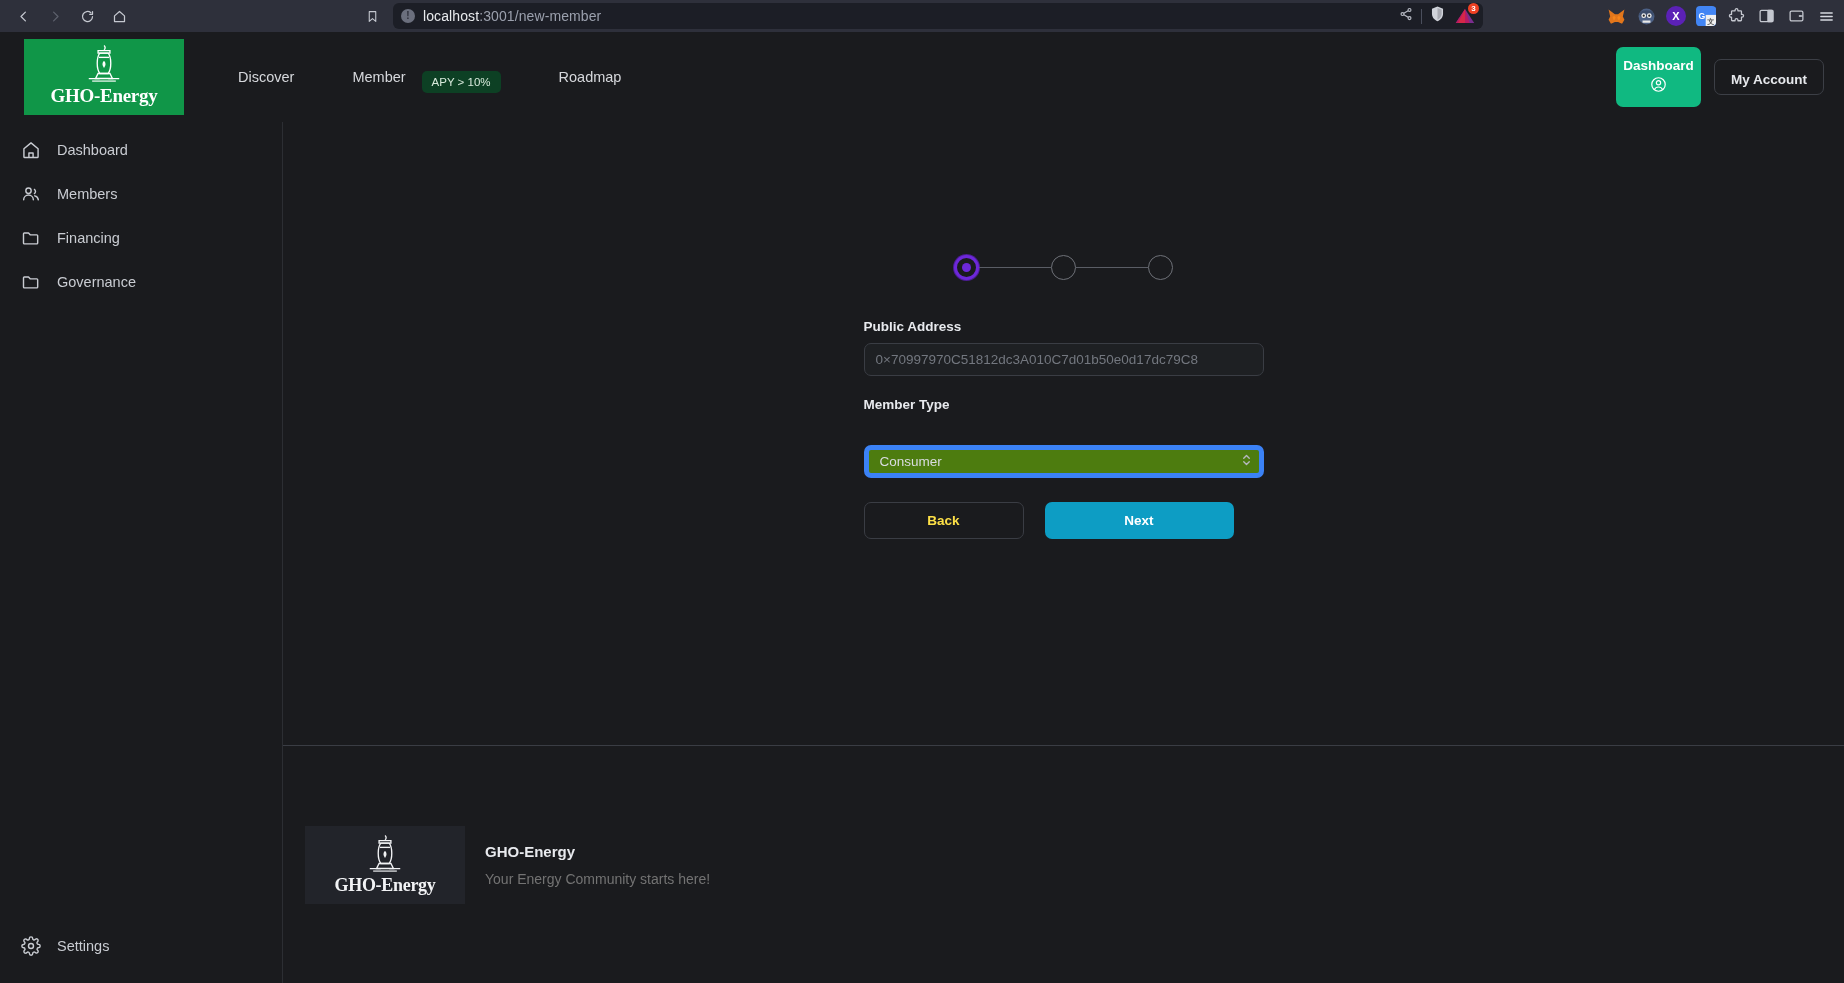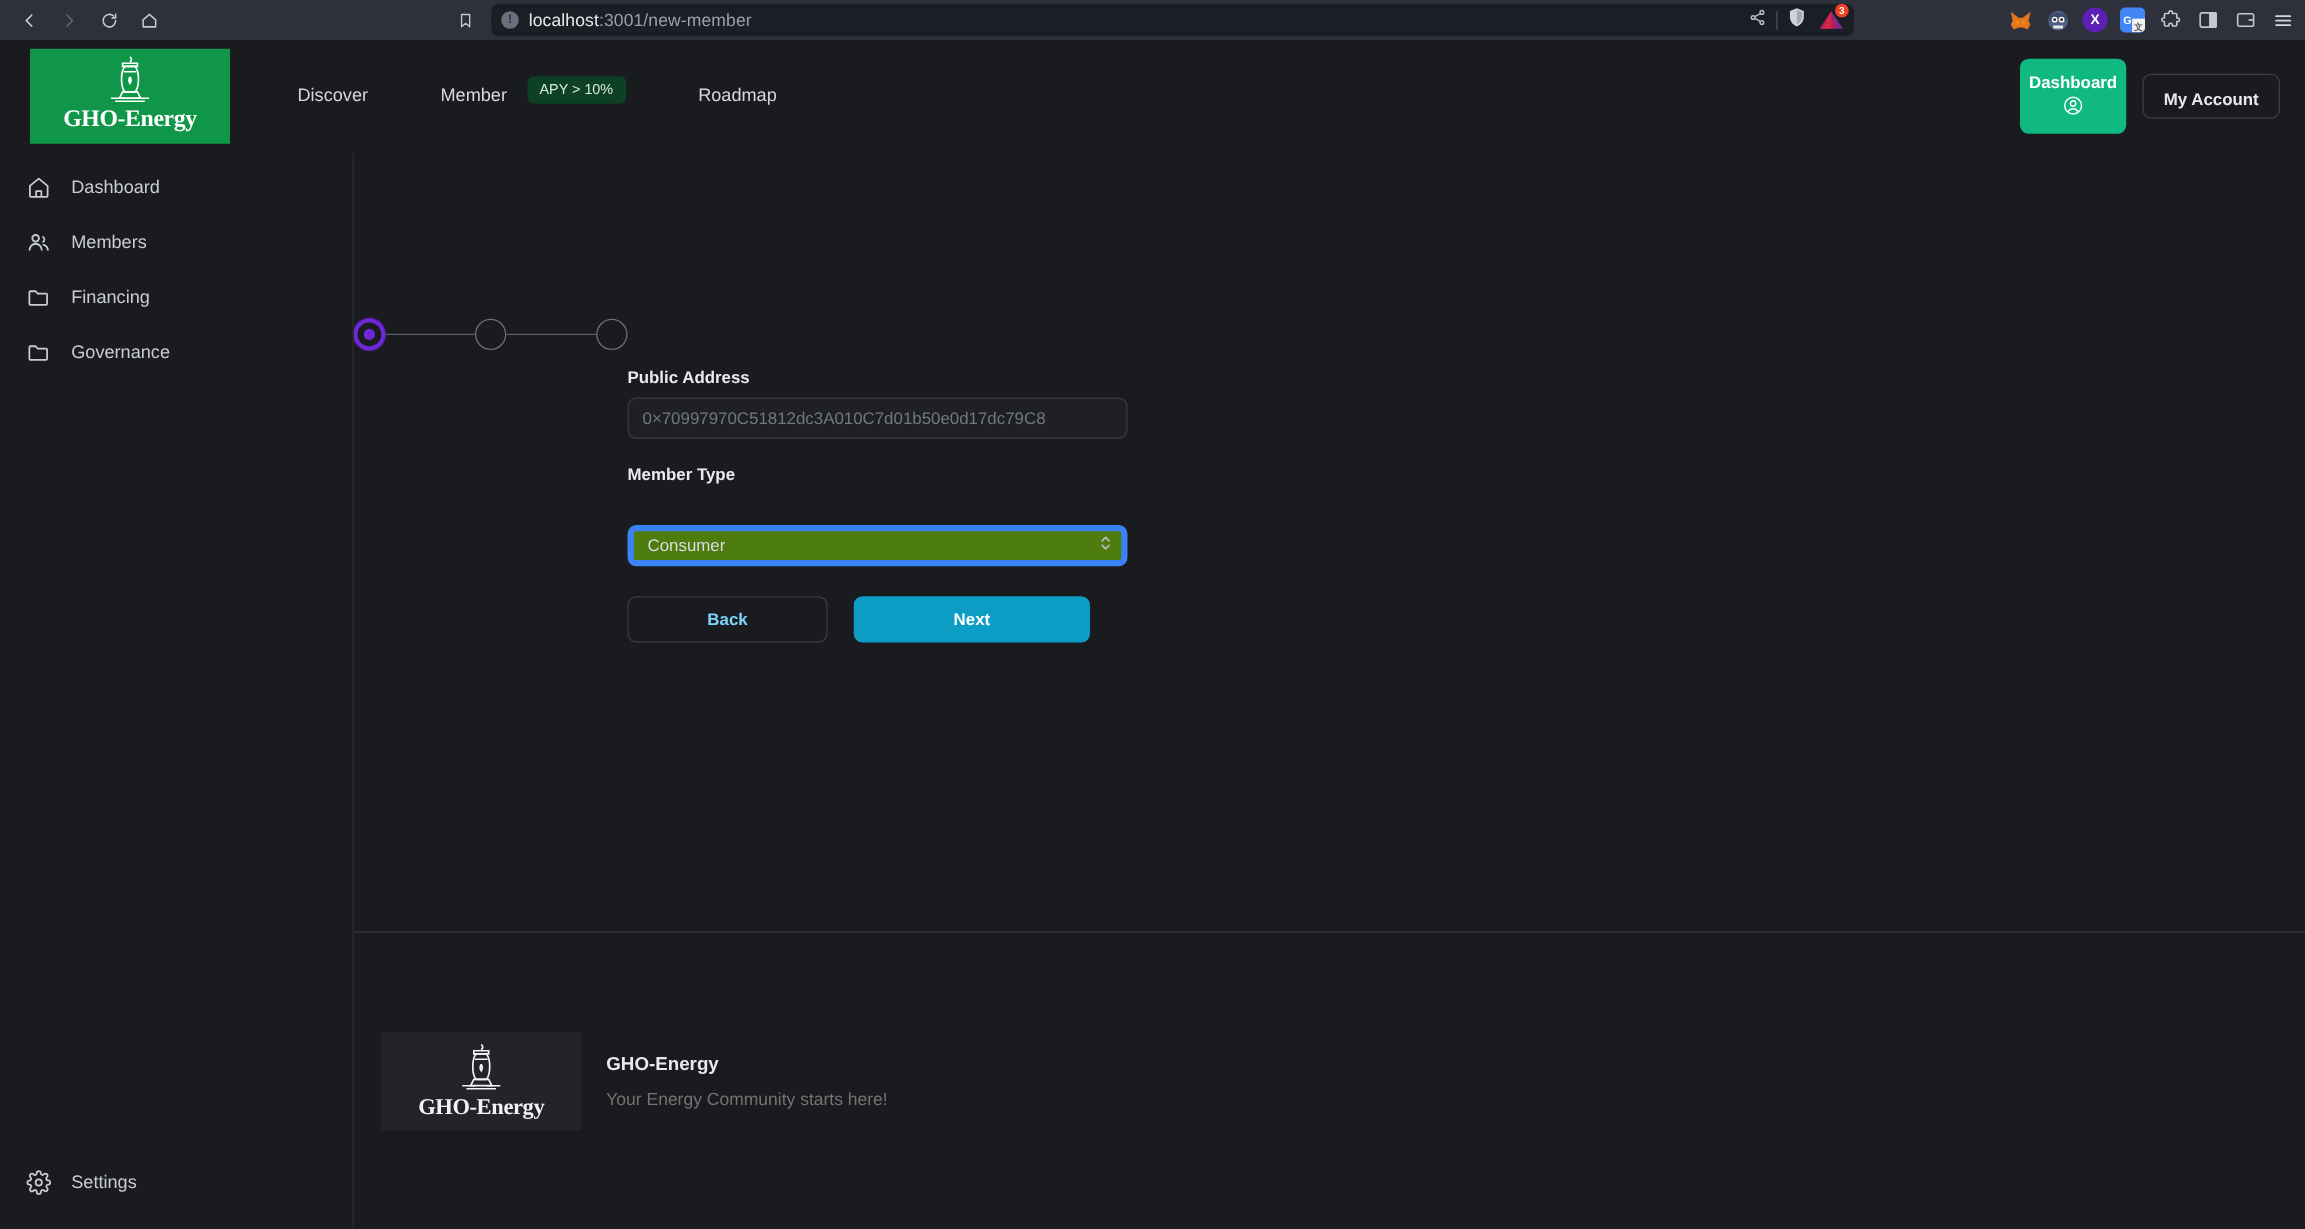--- a/index.html
+++ b/index.html
@@ -93,21 +93,21 @@
     padding-top: 4px;
     flex: none;
   }
   .logo-lantern { width: 34px; height: 44px; }
   .logo-word {
     font-family: "Liberation Serif", serif;
     font-weight: bold; font-size: 19px; color: #ffffff;
     letter-spacing: -0.3px; margin-top: -2px;
   }
 
-  .top-nav { display: flex; align-items: flex-start; margin-left: 54px; gap: 0; }
+  .top-nav { display: flex; align-items: flex-end; margin-left: 54px; gap: 0; }
   .top-nav a {
     color: #d6d8dc; font-size: 14.5px; text-decoration: none;
     padding: 8px 0; margin-right: 58px;
   }
   .apy-badge {
     background: #0d4024; color: #d7e9db;
     font-size: 11.5px; padding: 5px 10px;
     border-radius: 5px; margin-right: 58px; margin-left: -42px;
     white-space: nowrap;
   }
@@ -154,22 +154,22 @@
   .side-bottom { margin-top: auto; padding-bottom: 15px; }
 
   .content {
     flex: 1;
     display: flex; flex-direction: column;
     background: #1a1b1e;
     overflow: hidden;
   }
   .main-pane {
     height: 623px;
-    display: flex; 
-    align-items: flex-start;
+    display: flex; flex-direction: column;
+    align-items: center;
     padding-top: 133px;
   }
 
   
   .stepper { display: flex; align-items: center; }
   .step-circle {
     width: 25px; height: 25px; border-radius: 50%;
     border: 1.5px solid #6e7178;
     display: flex; align-items: center; justify-content: center;
     background: #1a1b1e;
@@ -214,21 +214,21 @@
     position: absolute; right: 12px; top: 50%; transform: translateY(-50%);
     pointer-events: none;
   }
   .mb-field { margin-bottom: 21px; }
 
   .btn-row { display: flex; gap: 21px; margin-top: 24px; }
   .btn-back {
     width: 160px; height: 37px;
     background: transparent;
     border: 1px solid #3a3d44; border-radius: 7px;
-    color: #7dd3fc; font-size: 13.5px; font-weight: bold;
+    color: #fde047; font-size: 13.5px; font-weight: bold;
     cursor: pointer;
     font-family: "Liberation Sans", sans-serif;
   }
   .btn-next {
     width: 189px; height: 37px;
     background: #0d9dc4;
     border: none; border-radius: 7px;
     color: #ffffff; font-size: 13.5px; font-weight: bold;
     cursor: pointer;
     font-family: "Liberation Sans", sans-serif;

